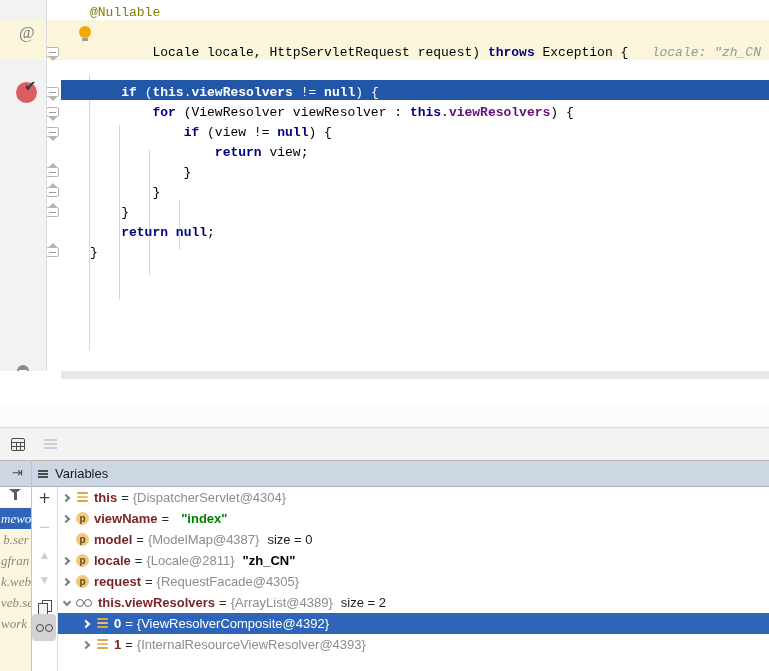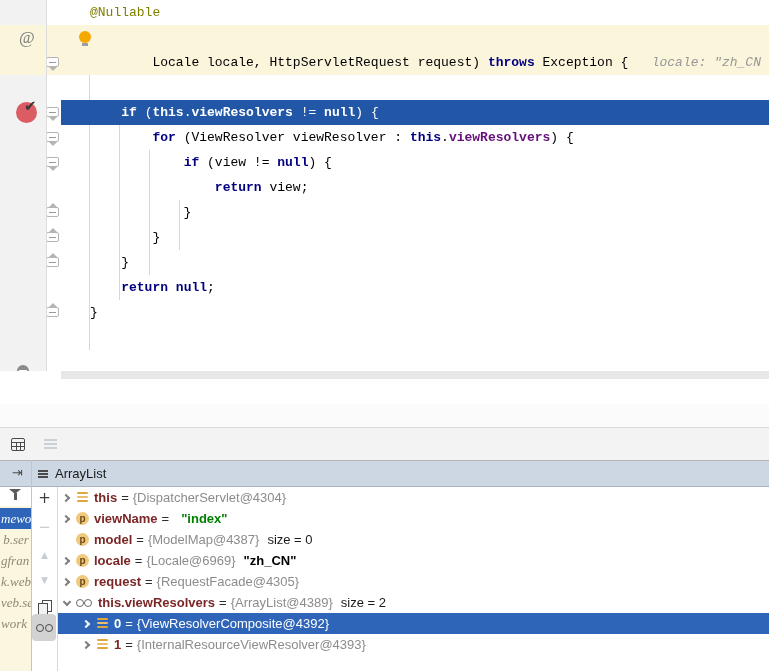--- a/index.html
+++ b/index.html
@@ -11,21 +11,21 @@
 *{margin:0;padding:0;box-sizing:border-box}
 body{font-family:"Liberation Sans",sans-serif;background:#fff}
 .screen{position:relative;width:769px;height:671px;background:#fff;overflow:hidden}
 
 
 .editor{position:absolute;left:0;top:0;width:769px;height:371px;background:#fff;overflow:hidden}
 .gutter-strip{position:absolute;left:0;top:0;width:46px;height:371px;background:var(--gutter_bg);z-index:0}
 .gutter-line{position:absolute;left:46px;top:0;width:1px;height:371px;background:#dcdcdc;z-index:3}
 .guide{position:absolute;width:1px;background:#d6d6d6;z-index:1}
 #code-lines{position:absolute;left:0;top:0;right:0;z-index:2}
-.cline{position:relative;height:25px}
+.cline{position:relative;height:20px}
 .cream-bg{position:absolute;inset:0;background:var(--signature_bg);z-index:1}
 .exec-bg{position:absolute;left:61px;right:0;top:0;bottom:0;background:var(--exec_line);z-index:2}
 .code{position:absolute;left:90px;top:0;height:25px;line-height:25px;white-space:pre;z-index:3;
       font-family:"Liberation Mono",monospace;font-size:13px;color:#000}
 .code .kw{color:var(--keyword);font-weight:bold}
 .code .ann{color:var(--annotation)}
 .code .field{color:var(--field);font-weight:bold}
 .code .hl{background:var(--highlight_bg)}
 .code .hint{color:#979797;font-style:italic}
 .cline.exec .code span{color:#fff}
@@ -215,21 +215,21 @@
       <div class="icon-grid"></div>
     </div>
     <div class="tbtn">
       <div class="icon-bars"></div>
     </div>
   </div>
 
   <div class="panel-header">
     <span class="hide-btn">⇥</span>
     <span class="hamburger"></span>
-    <span class="ph-title">ArrayList</span>
+    <span class="ph-title">Variables</span>
   </div>
 
   <div class="dbg-body">
     <div class="frames-col">
       <div class="frames-bg"></div>
       <div id="frames-rows">
           <div class="frow selected" style="top: 21px; text-align: center;">mewo</div>
           <div class="frow" style="top: 42px; text-align: center;">b.ser</div>
           <div class="frow" style="top: 63px;">gfran</div>
           <div class="frow" style="top: 84px;">k.web</div>
@@ -278,21 +278,21 @@
           <div class="vval">{ModelMap@4387}</div>
           <div class="vextra plain">size = 0</div>
         </div>
         <div class="vrow">
           <div class="chev-box">
             <div class="chev"></div>
           </div>
           <div class="vicon p">p</div>
           <div class="vname">locale</div>
           <div class="veq">=</div>
-          <div class="vval">{Locale@6969}</div>
+          <div class="vval">{Locale@2811}</div>
           <div class="vextra bold">"zh_CN"</div>
         </div>
         <div class="vrow">
           <div class="chev-box">
             <div class="chev"></div>
           </div>
           <div class="vicon p">p</div>
           <div class="vname">request</div>
           <div class="veq">=</div>
           <div class="vval">{RequestFacade@4305}</div>

